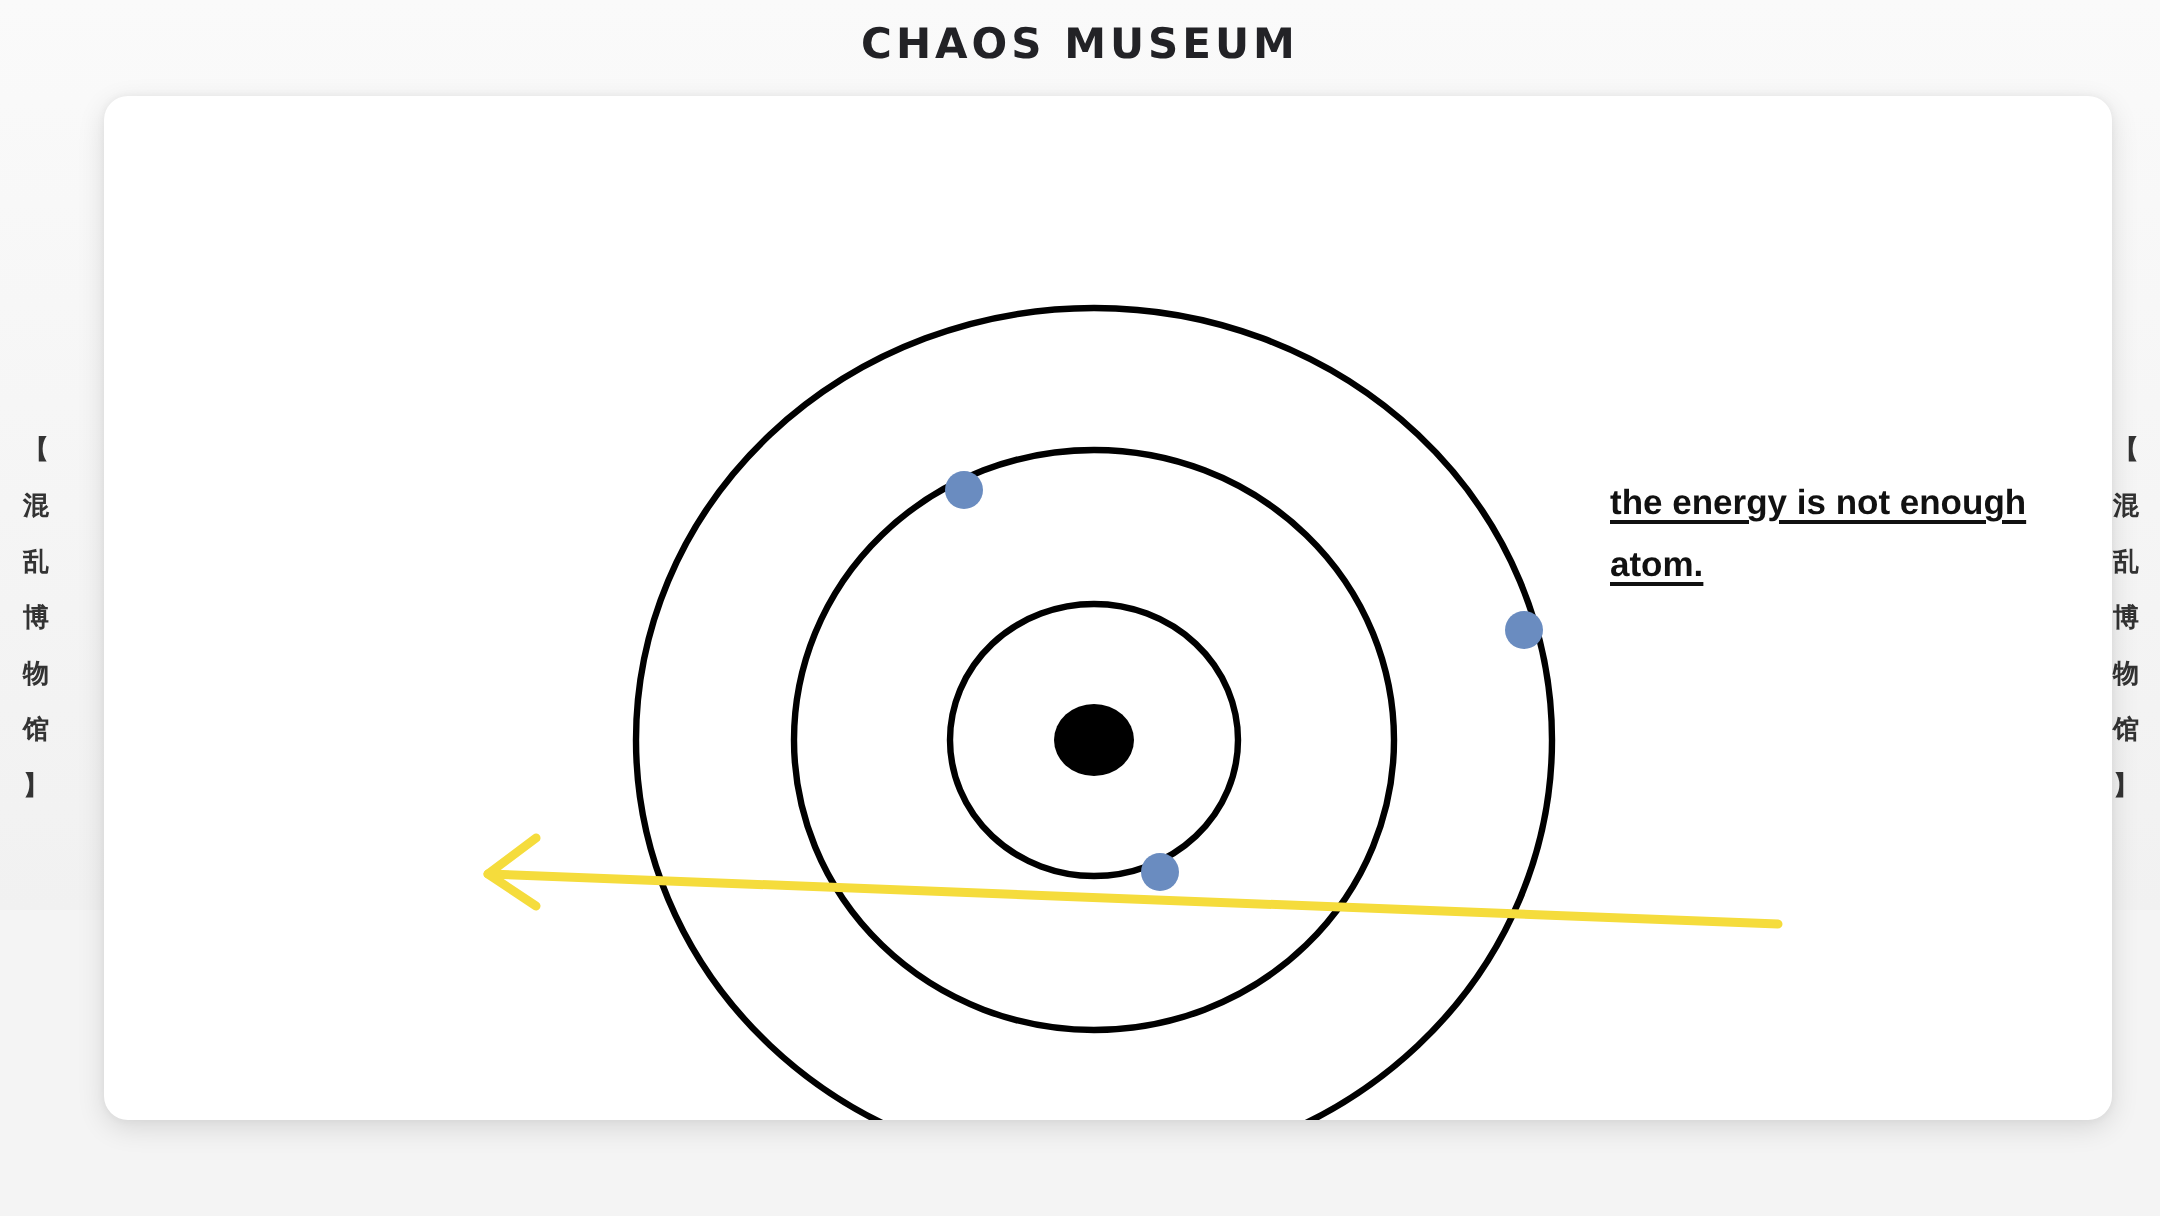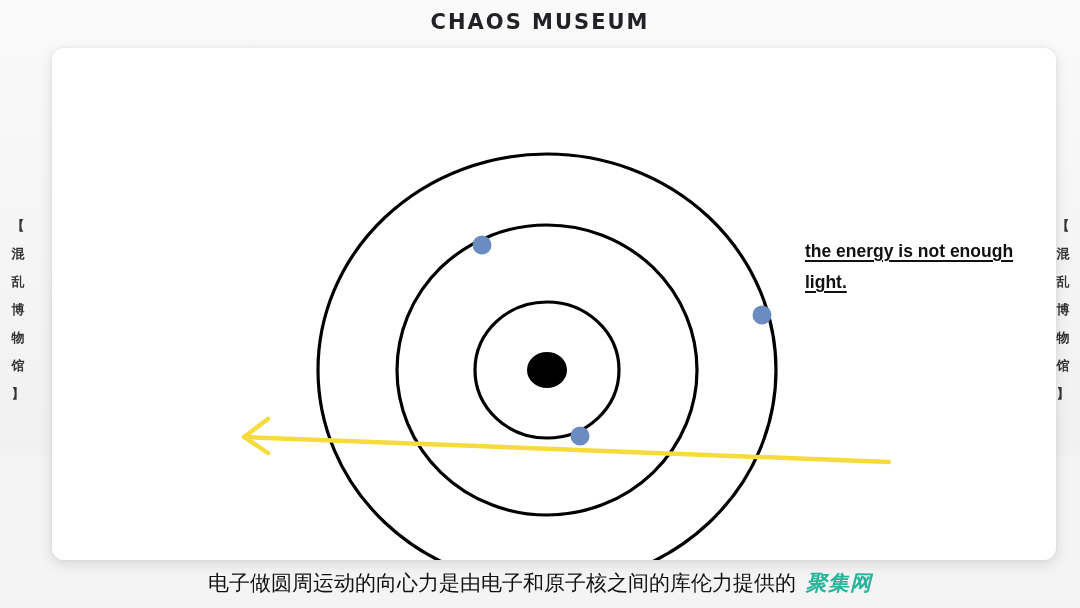--- a/index.html
+++ b/index.html
@@ -144,21 +144,18 @@
         </g>
       <g id="electrons-group">
           <circle cx="430" cy="197" r="9.5" fill="#6a8cc0"></circle>
           <circle cx="710" cy="267" r="9.5" fill="#6a8cc0"></circle>
           <circle cx="528" cy="388" r="9.5" fill="#6a8cc0"></circle>
         </g>
     </svg>
 
     <div class="annotation">
       <div>the energy is not enough</div>
-      <div>light.</div>
+      <div>atom.</div>
     </div>
   </div>
 
-  <div class="caption">
-    <span>电子做圆周运动的向心力是由电子和原子核之间的库伦力提供的</span><span class="watermark">聚集网</span>
-  </div>
 
 </div>
 
 </body></html>

